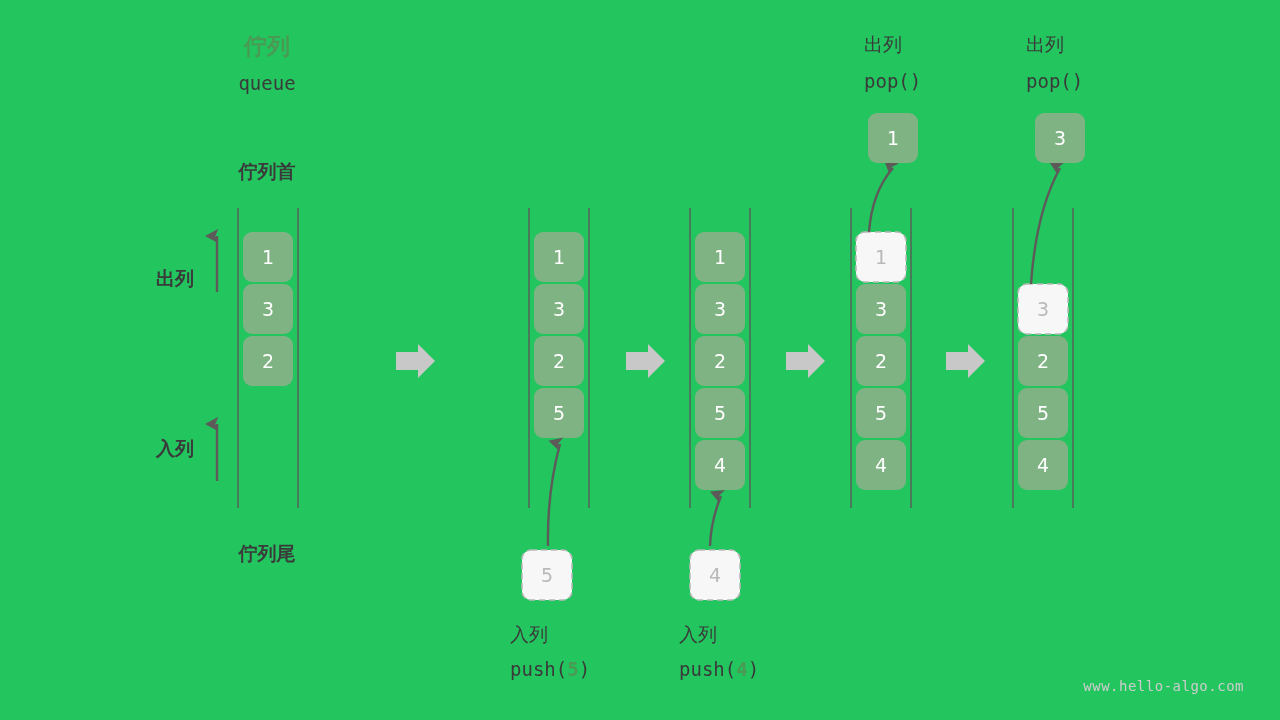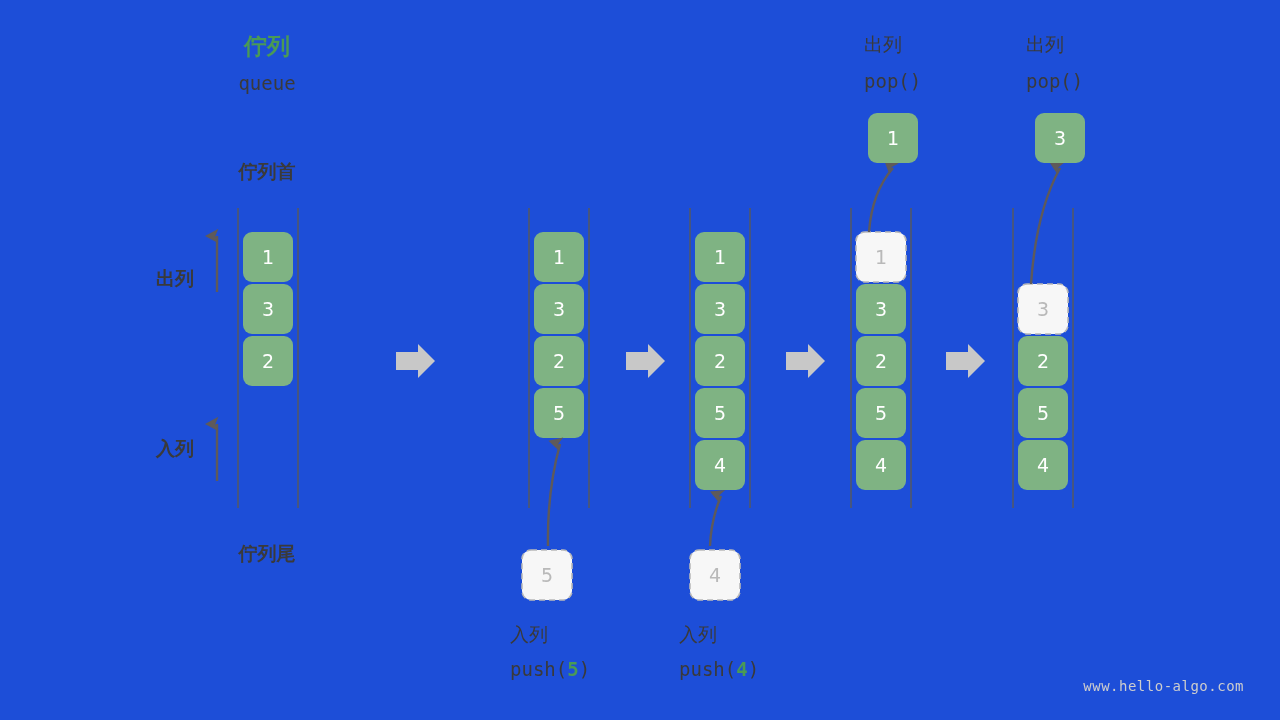--- a/index.html
+++ b/index.html
@@ -4,21 +4,21 @@
 <style>
   html, body {
     margin: 0;
     padding: 0;
     background: #ffffff;
   }
   #canvas {
     position: relative;
     width: 1280px;
     height: 720px;
-    background: #1d4ed8;
+    background: #22c55e;
     font-family: "DejaVu Sans", "Liberation Sans", sans-serif;
     overflow: hidden;
   }
   svg { display: block; }
 
   text { dominant-baseline: middle; }
 
   .t-title-cn {
     font-family: "DejaVu Sans", "Liberation Sans", sans-serif;
     font-weight: bold;

